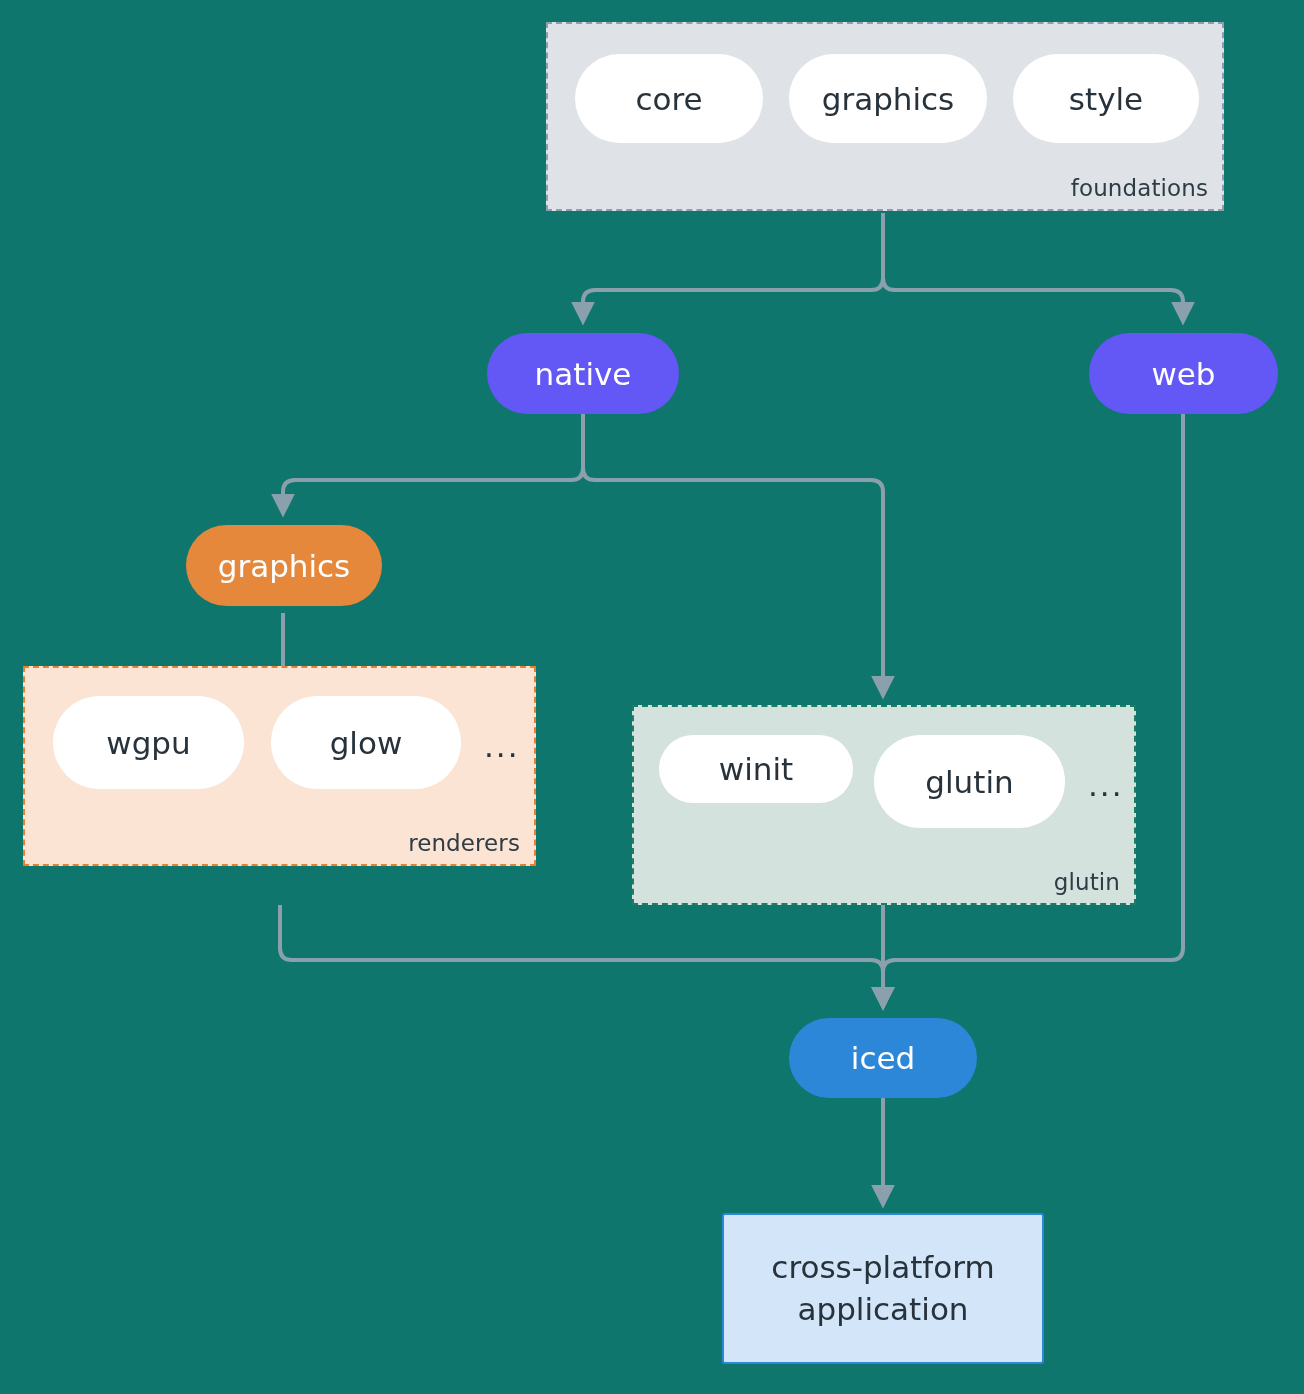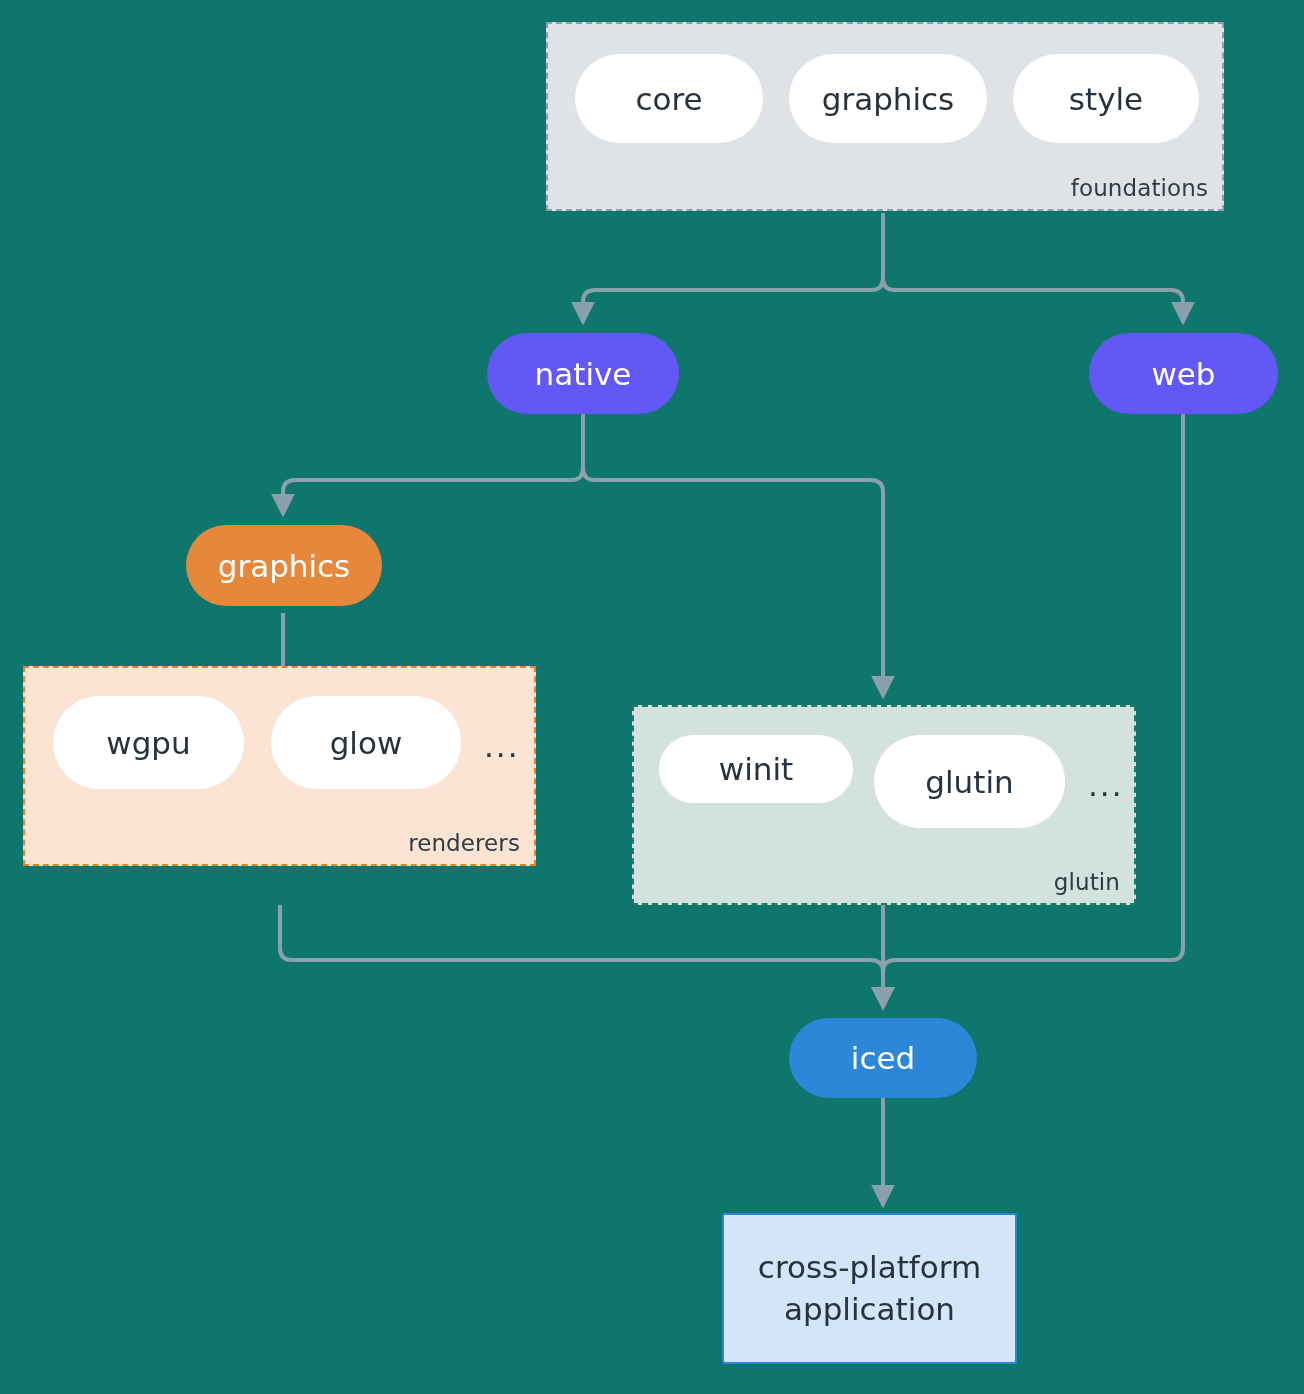--- a/index.html
+++ b/index.html
@@ -87,21 +87,21 @@
     box-sizing: border-box;
     white-space: nowrap;
   }
   .node-purple { background: #6357f5; }
   .node-orange { background: #e5883c; align-items: center; }
   .node-blue   { background: #2d87d8; }
 
   
   #node-app {
     position: absolute;
-    left: 722px; top: 1213px; width: 295px; height: 151px;
+    left: 722px; top: 1213px; width: 322px; height: 151px;
     background: #d3e5f8;
     border: 2px solid #2d87d8;
     border-radius: 3px;
     box-sizing: border-box;
     display: flex;
     flex-direction: column;
     align-items: center;
     justify-content: center;
     color: #27323b;
     font-size: 31px;

